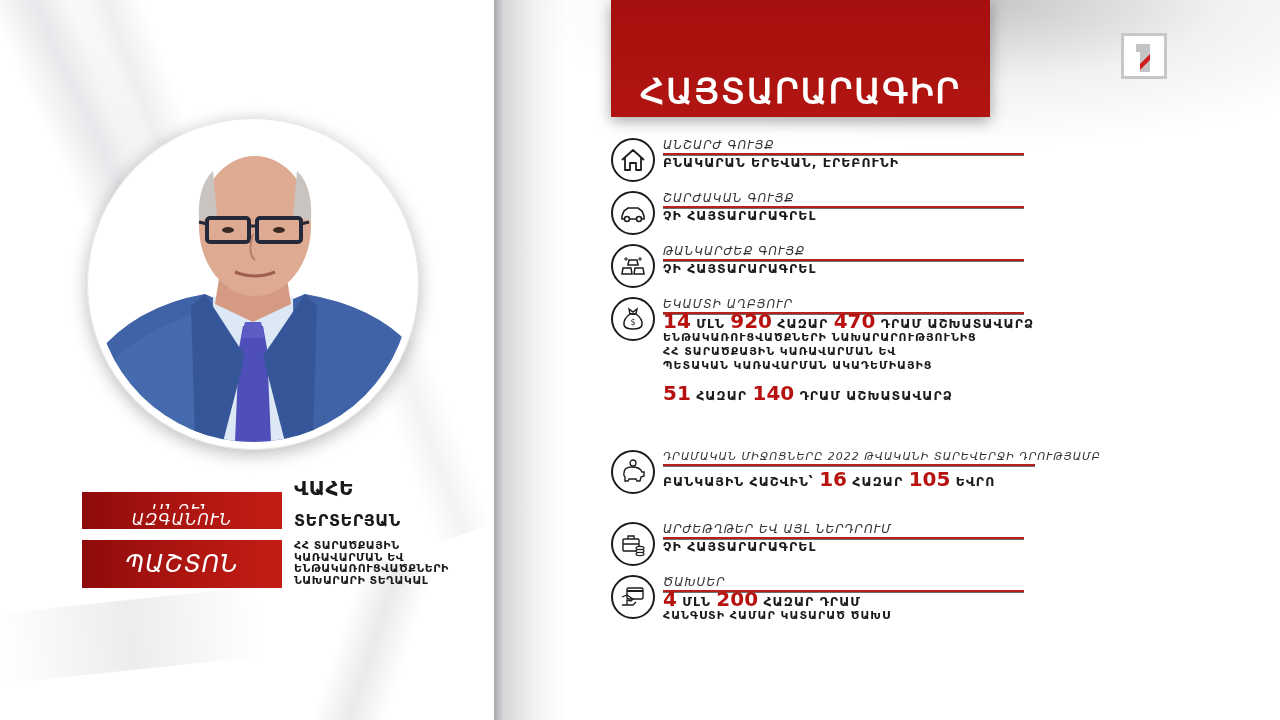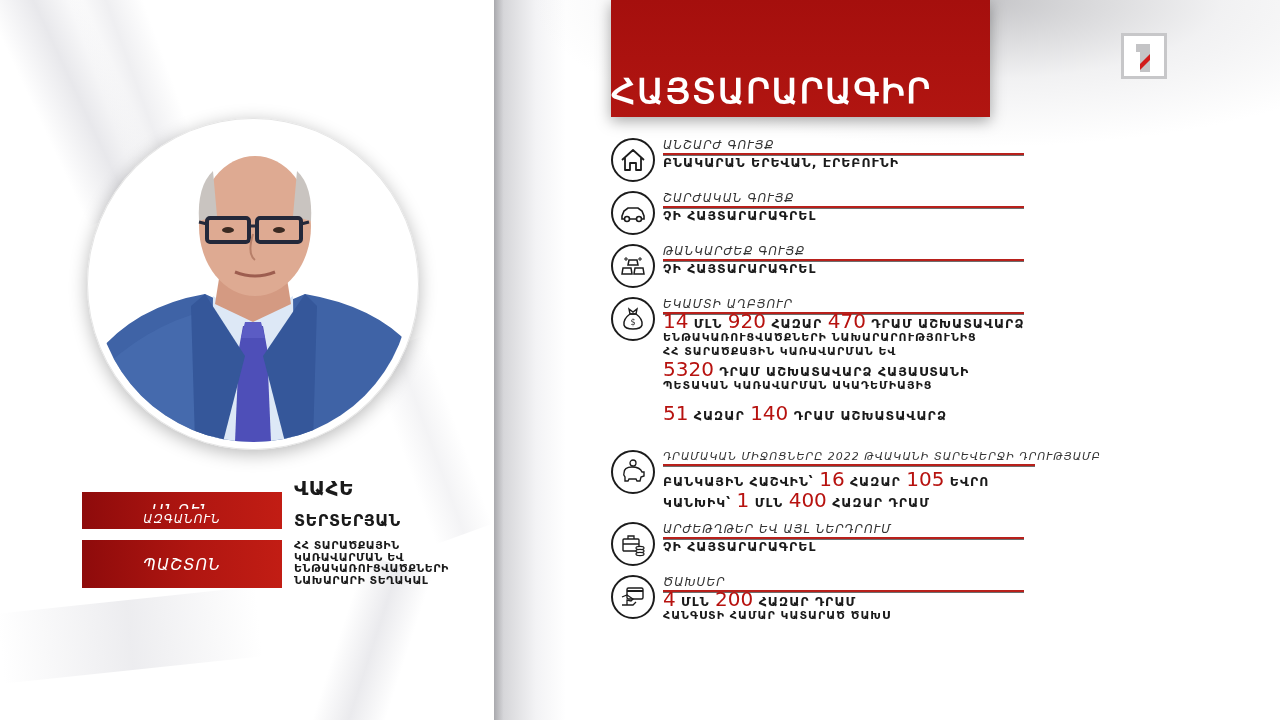--- a/index.html
+++ b/index.html
@@ -43,39 +43,39 @@
 
   
   .label-box {
     position: absolute; left: 82px; width: 200px;
     background: linear-gradient(90deg, #8e0b0b 0%, #b01611 55%, #c21d14 100%);
     color: #ffffff; display: flex; align-items: center; justify-content: center;
     font-family: "DejaVu Sans", sans-serif; font-style: oblique; font-weight: normal;
     letter-spacing: 1px;
   }
   .lb-1 { top: 492px; height: 36px; font-size: 16px; }
-  .lb-2 { top: 509px; height: 20px; font-size: 12px; }
-  .lb-3 { top: 540px; height: 48px; font-size: 16px; }
+  .lb-2 { top: 509px; height: 20px; font-size: 16px; }
+  .lb-3 { top: 540px; height: 48px; font-size: 24px; }
   .label-val {
     position: absolute; left: 294px; font-family: "DejaVu Sans", sans-serif; font-weight: bold;
     color: #1a1a1a; letter-spacing: 0.5px;
   }
   .lv-1 { top: 476px; font-size: 20px; }
   .lv-2 { top: 511px; font-size: 16px; }
   .lv-3 { top: 540px; font-size: 11px; line-height: 11.5px; width: 200px; }
   .lv-3 span { display: block; }
 
   
   .header-box {
     position: absolute; left: 611px; top: 0; width: 379px; height: 117px;
     background: linear-gradient(180deg, #a50f0d 0%, #b11511 100%);
     box-shadow: 0 4px 14px rgba(0,0,0,0.35);
   }
   .header-title {
-    position: absolute; left: 0; right: 0; bottom: 6px; text-align: left;
+    position: absolute; left: 0; right: 0; bottom: 6px; text-align: center;
     color: #ffffff; font-family: Liberation Serif, serif; font-weight: bold;
     font-size: 34px; letter-spacing: 2px;
   }
 
   
   .logo {
     position: absolute; left: 1121px; top: 33px; width: 46px; height: 46px;
     border: 3px solid #c7c7c9; background: #ffffff;
   }
   .logo svg { position: absolute; left: 0; top: 0; width: 40px; height: 40px; }
@@ -96,21 +96,21 @@
     box-shadow: 0 1px 0 #6e6e6e;
     white-space: nowrap;
   }
   .sec-label.wide { width: 372px; font-size: 11px; }
   .sec-body {
     position: absolute; left: 52px; top: 18px;
     font-family: "DejaVu Sans", sans-serif; font-weight: bold; font-size: 12.5px;
     letter-spacing: 1px; color: #1a1a1a; line-height: 14px; white-space: nowrap;
   }
   .line { display: block; }
-  .num { color: #b7120f; font-size: 20px; font-weight: normal; letter-spacing: 0; }
+  .num { color: #b7120f; font-size: 20px; font-weight: bold; letter-spacing: 0; }
   .sm { font-size: 11px; }
 
   .s1 { top: 138px; }
   .s2 { top: 191px; }
   .s3 { top: 244px; }
   .s4 { top: 297px; }
   .s5 { top: 450px; }
   .s6 { top: 522px; }
   .s7 { top: 575px; }
 </style>
@@ -235,24 +235,20 @@
     <span class="line">
       <span class="num">14</span>
       <span>ՄԼՆ</span>
       <span class="num">920</span>
       <span>ՀԱԶԱՐ</span>
       <span class="num">470</span>
       <span>ԴՐԱՄ ԱՇԽԱՏԱՎԱՐՁ</span>
     </span>
     <span class="line sm">ԵՆԹԱԿԱՌՈՒՑՎԱԾՔՆԵՐԻ ՆԱԽԱՐԱՐՈՒԹՅՈՒՆԻՑ</span>
     <span class="line sm">ՀՀ ՏԱՐԱԾՔԱՅԻՆ ԿԱՌԱՎԱՐՄԱՆ ԵՎ</span>
-    <span class="line" style="margin-top:3px;">
-      <span class="num">5320</span>
-      <span>ԴՐԱՄ ԱՇԽԱՏԱՎԱՐՁ ՀԱՅԱՍՏԱՆԻ</span>
-    </span>
     <span class="line sm">ՊԵՏԱԿԱՆ ԿԱՌԱՎԱՐՄԱՆ ԱԿԱԴԵՄԻԱՅԻՑ</span>
     <span class="line" style="margin-top:13px;">
       <span class="num">51</span>
       <span>ՀԱԶԱՐ</span>
       <span class="num">140</span>
       <span>ԴՐԱՄ ԱՇԽԱՏԱՎԱՐՁ</span>
     </span>
   </div>
 </div>
 
@@ -265,27 +261,20 @@
   </div>
   <div class="sec-label wide">ԴՐԱՄԱԿԱՆ ՄԻՋՈՑՆԵՐԸ 2022 ԹՎԱԿԱՆԻ ՏԱՐԵՎԵՐՋԻ ԴՐՈՒԹՅԱՄԲ</div>
   <div class="sec-body" style="top:20px; line-height:19px;">
     <span class="line">
       <span>ԲԱՆԿԱՅԻՆ ՀԱՇՎԻՆ՝</span>
       <span class="num">16</span>
       <span>ՀԱԶԱՐ</span>
       <span class="num">105</span>
       <span>ԵՎՐՈ</span>
     </span>
-    <span class="line">
-      <span>ԿԱՆԽԻԿ՝</span>
-      <span class="num">1</span>
-      <span>ՄԼՆ</span>
-      <span class="num">400</span>
-      <span>ՀԱԶԱՐ ԴՐԱՄ</span>
-    </span>
   </div>
 </div>
 
 <div class="section s6">
   <div class="icon-circle">
     <svg viewBox="0 0 28 28">
         <rect x="4" y="9" width="16" height="12" rx="1" fill="none" stroke="#1c1c1c" stroke-width="1.4"></rect>
         <path d="M9 9 L9 6 L15 6 L15 9 M4 14 L20 14" fill="none" stroke="#1c1c1c" stroke-width="1.3"></path>
         <ellipse cx="21" cy="18" rx="4" ry="1.6" fill="#fff" stroke="#1c1c1c" stroke-width="1.2"></ellipse>
         <ellipse cx="21" cy="21" rx="4" ry="1.6" fill="#fff" stroke="#1c1c1c" stroke-width="1.2"></ellipse>

